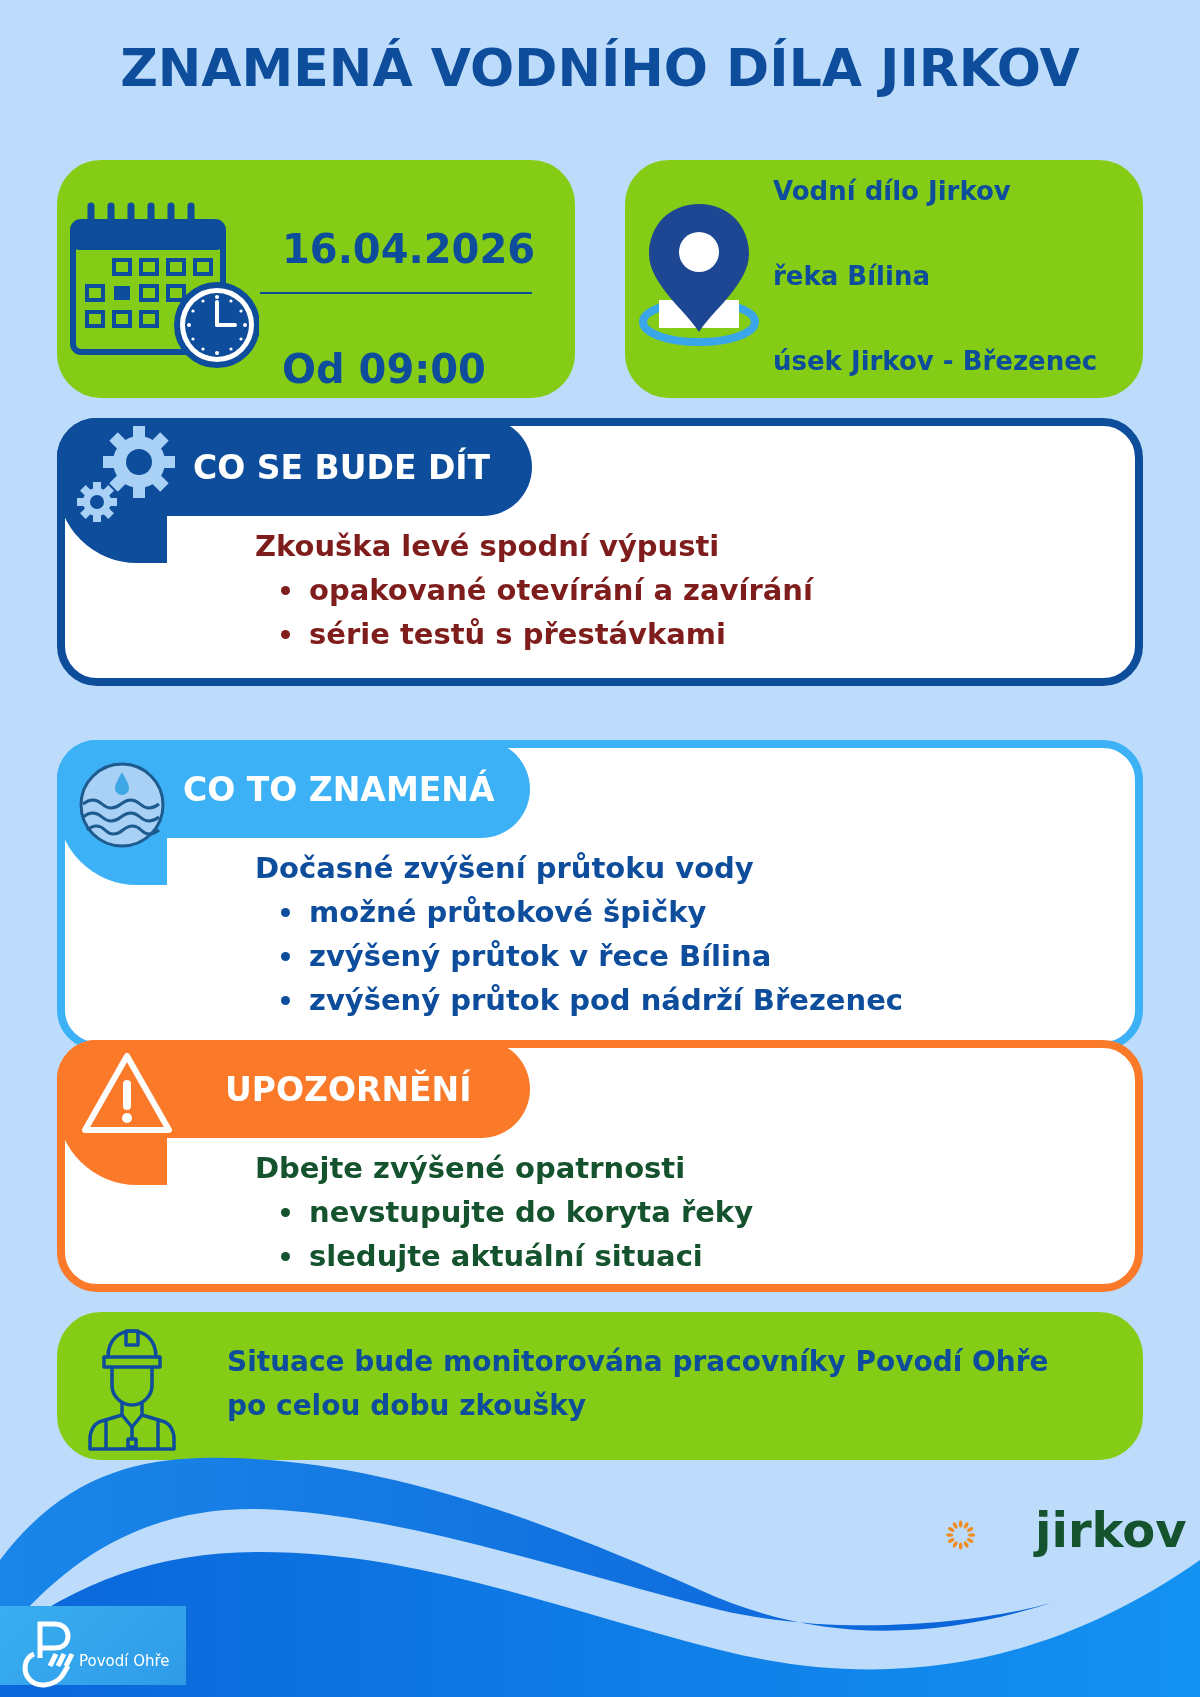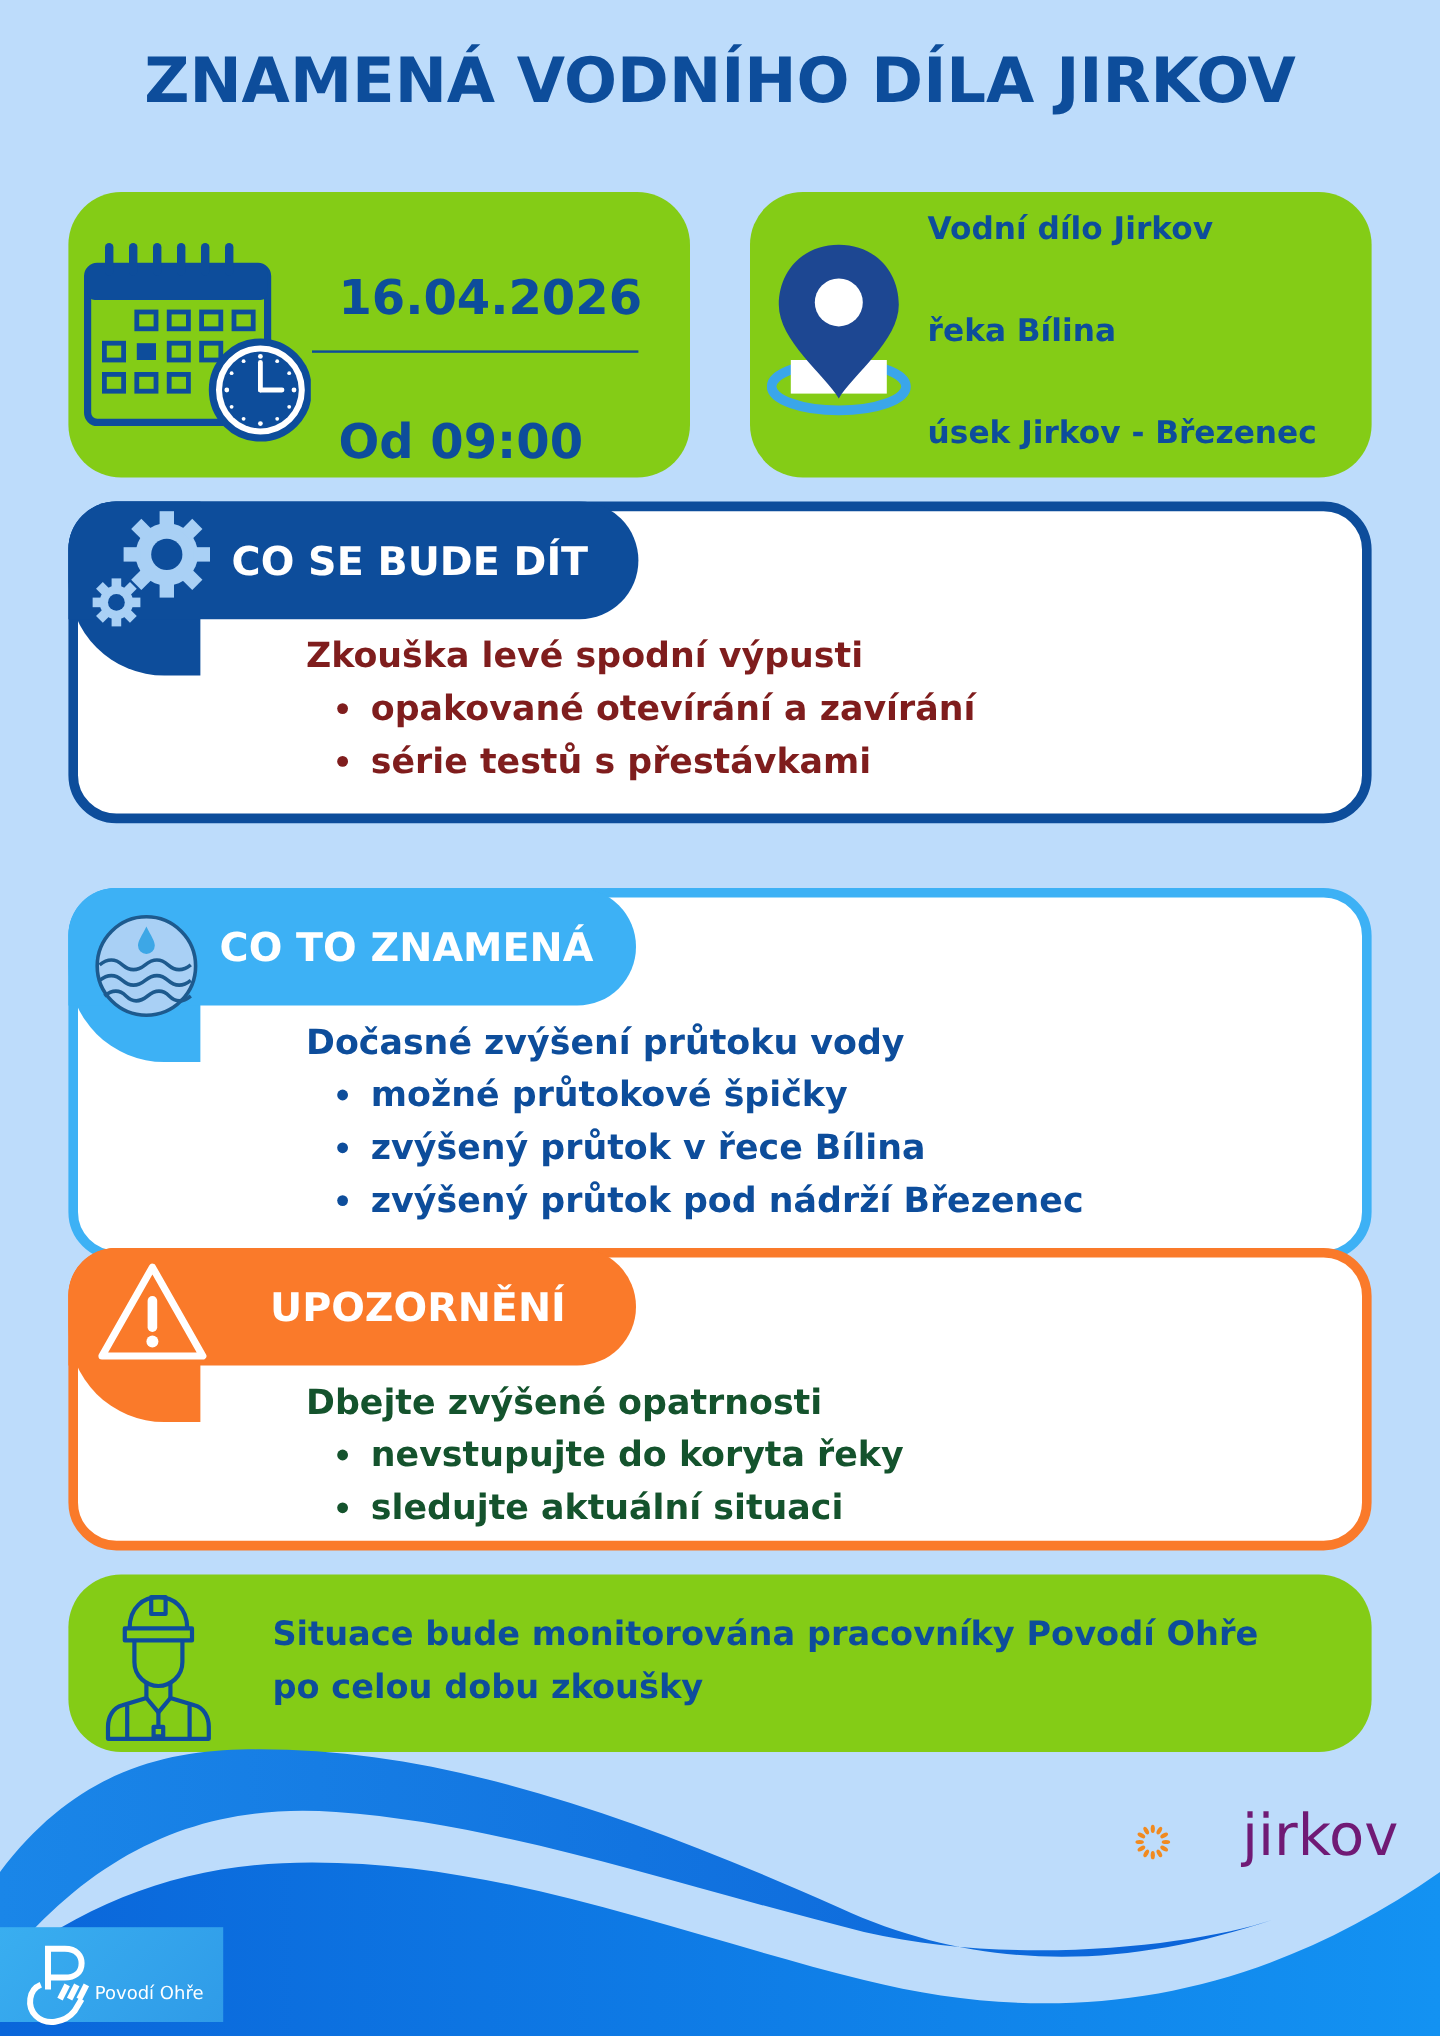--- a/index.html
+++ b/index.html
@@ -53,21 +53,21 @@
   .sec-list { list-style: none; margin-left: 22px; }
   .sec-list li { font-size: 29px; font-weight: bold; line-height: 44px; white-space: nowrap; position: relative; padding-left: 32px; }
   .sec-list li::before { content: ""; position: absolute; left: 4px; top: 18px; width: 9px; height: 9px; border-radius: 50%; background: currentColor; }
 
   #monitor-card { left: 57px; top: 1312px; width: 1086px; height: 148px; border-radius: 44px; }
   .worker-icon { position: absolute; left: 25px; top: 15px; width: 100px; height: 125px; }
   .monitor-text { position: absolute; left: 170px; top: 28px; font-size: 28px; font-weight: bold; line-height: 44px; color: #0d4d9b; }
 
   .waves { position: absolute; left: 0; top: 1440px; width: 1200px; height: 257px; }
   .jirkov-logo { position: absolute; left: 945px; top: 1495px; width: 230px; height: 80px; }
-  .jirkov-text { position: absolute; left: 1035px; top: 1502px; font-size: 48px; font-weight: normal; color: #701a75; font-family: "DejaVu Sans", sans-serif; }
+  .jirkov-text { position: absolute; left: 1035px; top: 1502px; font-size: 48px; font-weight: bold; color: #14532d; font-family: "DejaVu Sans", sans-serif; }
   .povodi-box { position: absolute; left: 0; top: 1606px; width: 186px; height: 79px; background: linear-gradient(135deg,#39aef0,#2f9be8); }
   .povodi-text { position: absolute; left: 79px; top: 46px; font-size: 15px; color: #fff; white-space: nowrap; }
 </style>
 </head>
 <body>
 
 <h1 class="title">ZNAMENÁ VODNÍHO DÍLA JIRKOV</h1>
 
 <div class="card" id="date-card">
   <svg class="cal-icon" viewBox="0 0 190 170">

